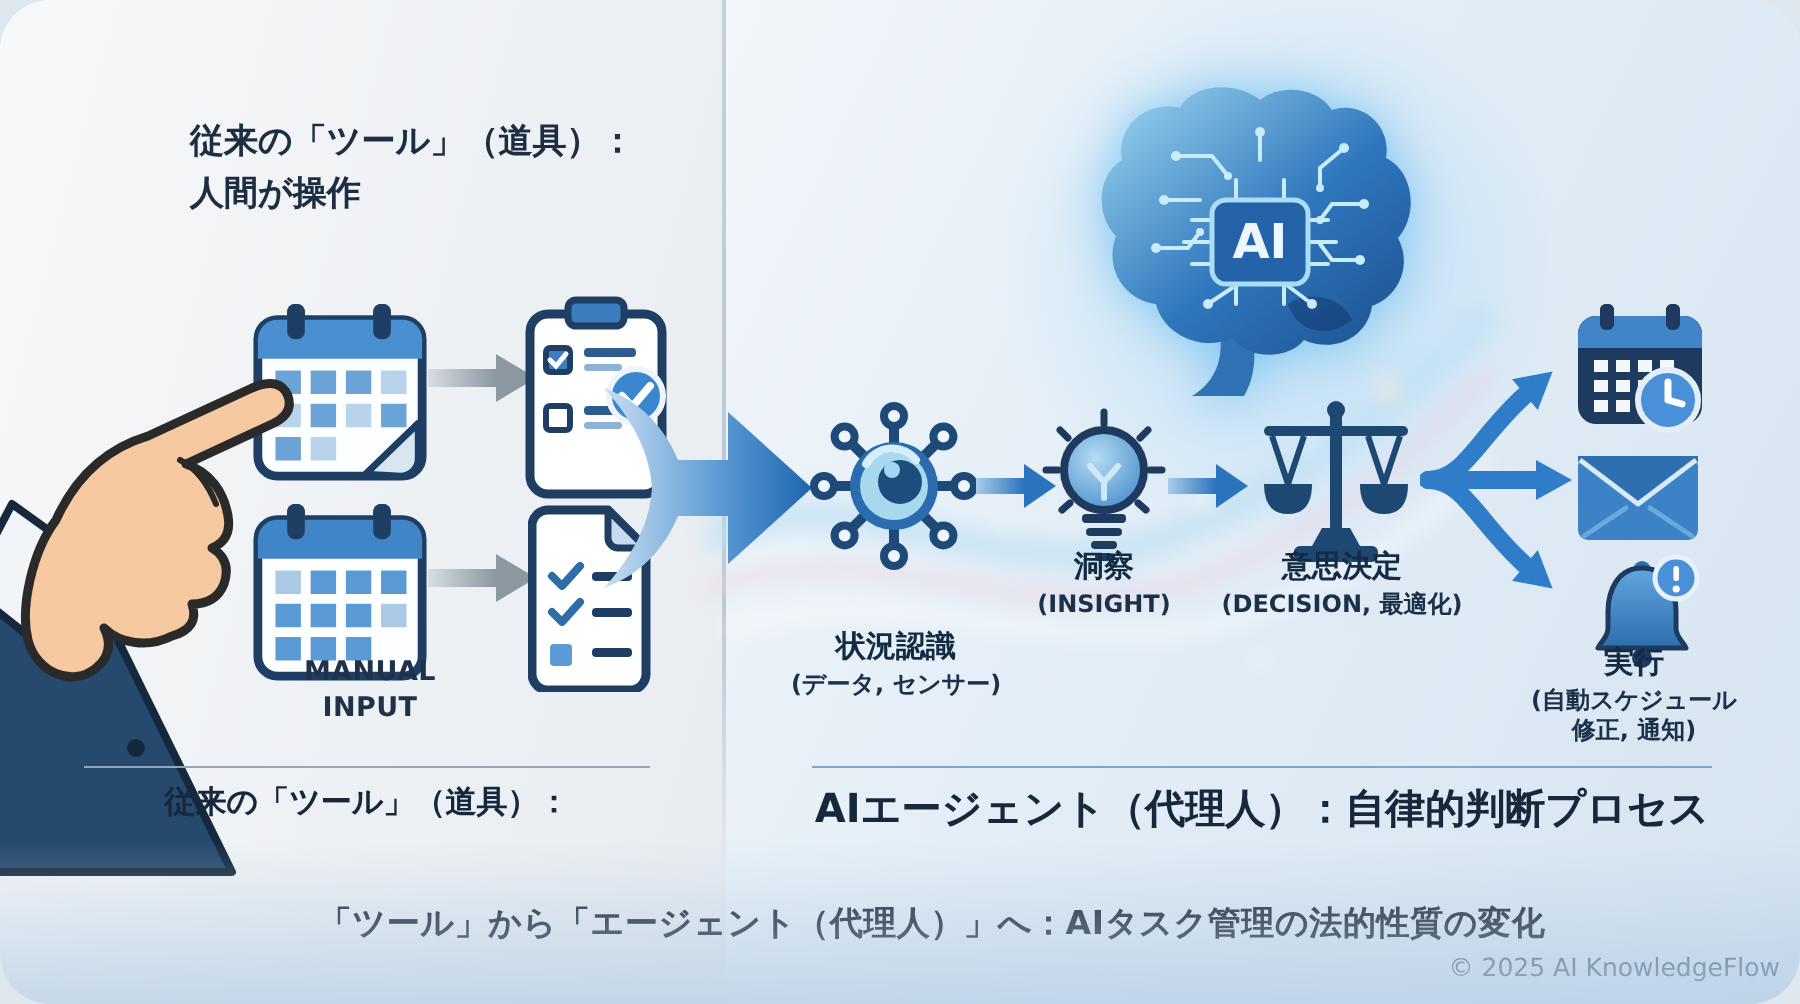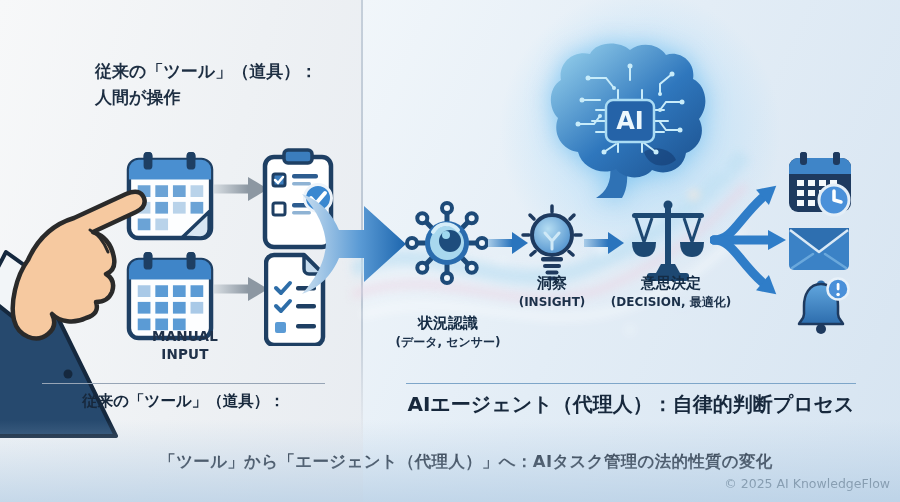--- a/index.html
+++ b/index.html
@@ -1,17 +1,17 @@
 <!DOCTYPE html>
 <html><head>
 <meta charset="utf-8">
 <style>
   html,body{margin:0;padding:0;background:#dfe7ee;}
   .stage{position:relative;width:900px;height:502px;overflow:hidden;
-         font-family:"DejaVu Sans",sans-serif;background:#eef2f6;}
+         font-family:"DejaVu Sans",sans-serif;background:#eef2f6;border-radius:25px;}
   .abs{position:absolute;}
   .bg-left{left:0;top:0;width:363px;height:502px;
     background:linear-gradient(105deg,#f7f8f9 0%,#eef1f4 55%,#e8ecf1 100%);}
   .bg-right{left:363px;top:0;width:537px;height:502px;
     background:linear-gradient(115deg,#f1f6fa 0%,#e3edf6 45%,#d6e4f1 100%);}
   .vdivider{left:361px;top:0;width:2px;height:440px;
     background:linear-gradient(to bottom,rgba(150,168,188,.45),rgba(150,168,188,.55) 70%,rgba(150,168,188,0));}
   .bottom-fade{left:0;top:420px;width:900px;height:82px;pointer-events:none;
     background:linear-gradient(to bottom,rgba(186,209,230,0),rgba(180,205,228,.72));}
   .brain-glow{left:495px;top:-8px;width:290px;height:280px;pointer-events:none;
@@ -399,20 +399,25 @@
   </div>
   <div class="abs" style="left:494px;top:274px;width:116px;">
     <div class="step-label">洞察</div>
     <div class="step-sub">(INSIGHT)</div>
   </div>
   <div class="abs" style="left:598px;top:274px;width:146px;">
     <div class="step-label">意思決定</div>
     <div class="step-sub">(DECISION, 最適化)</div>
   </div>
 
+  <div class="abs" style="left:752px;top:322px;width:130px;">
+    <div class="step-label">実行</div>
+    <div class="step-sub">(自動スケジュール</div>
+    <div class="step-sub" style="margin-top:0;">修正, 通知)</div>
+  </div>
 
   <div class="abs hline hline-r" style="left:406px;top:383px;width:450px;"></div>
   <div class="abs caption" style="left:406px;top:391px;width:450px;font-size:20px;">AIエージェント（代理人）：自律的判断プロセス</div>
 
   <div class="abs footer-headline">「ツール」から「エージェント（代理人）」へ：AIタスク管理の法的性質の変化</div>
   <div class="abs copyright">© 2025 AI KnowledgeFlow</div>
 
   <div class="abs bottom-fade"></div>
 </div>
 

